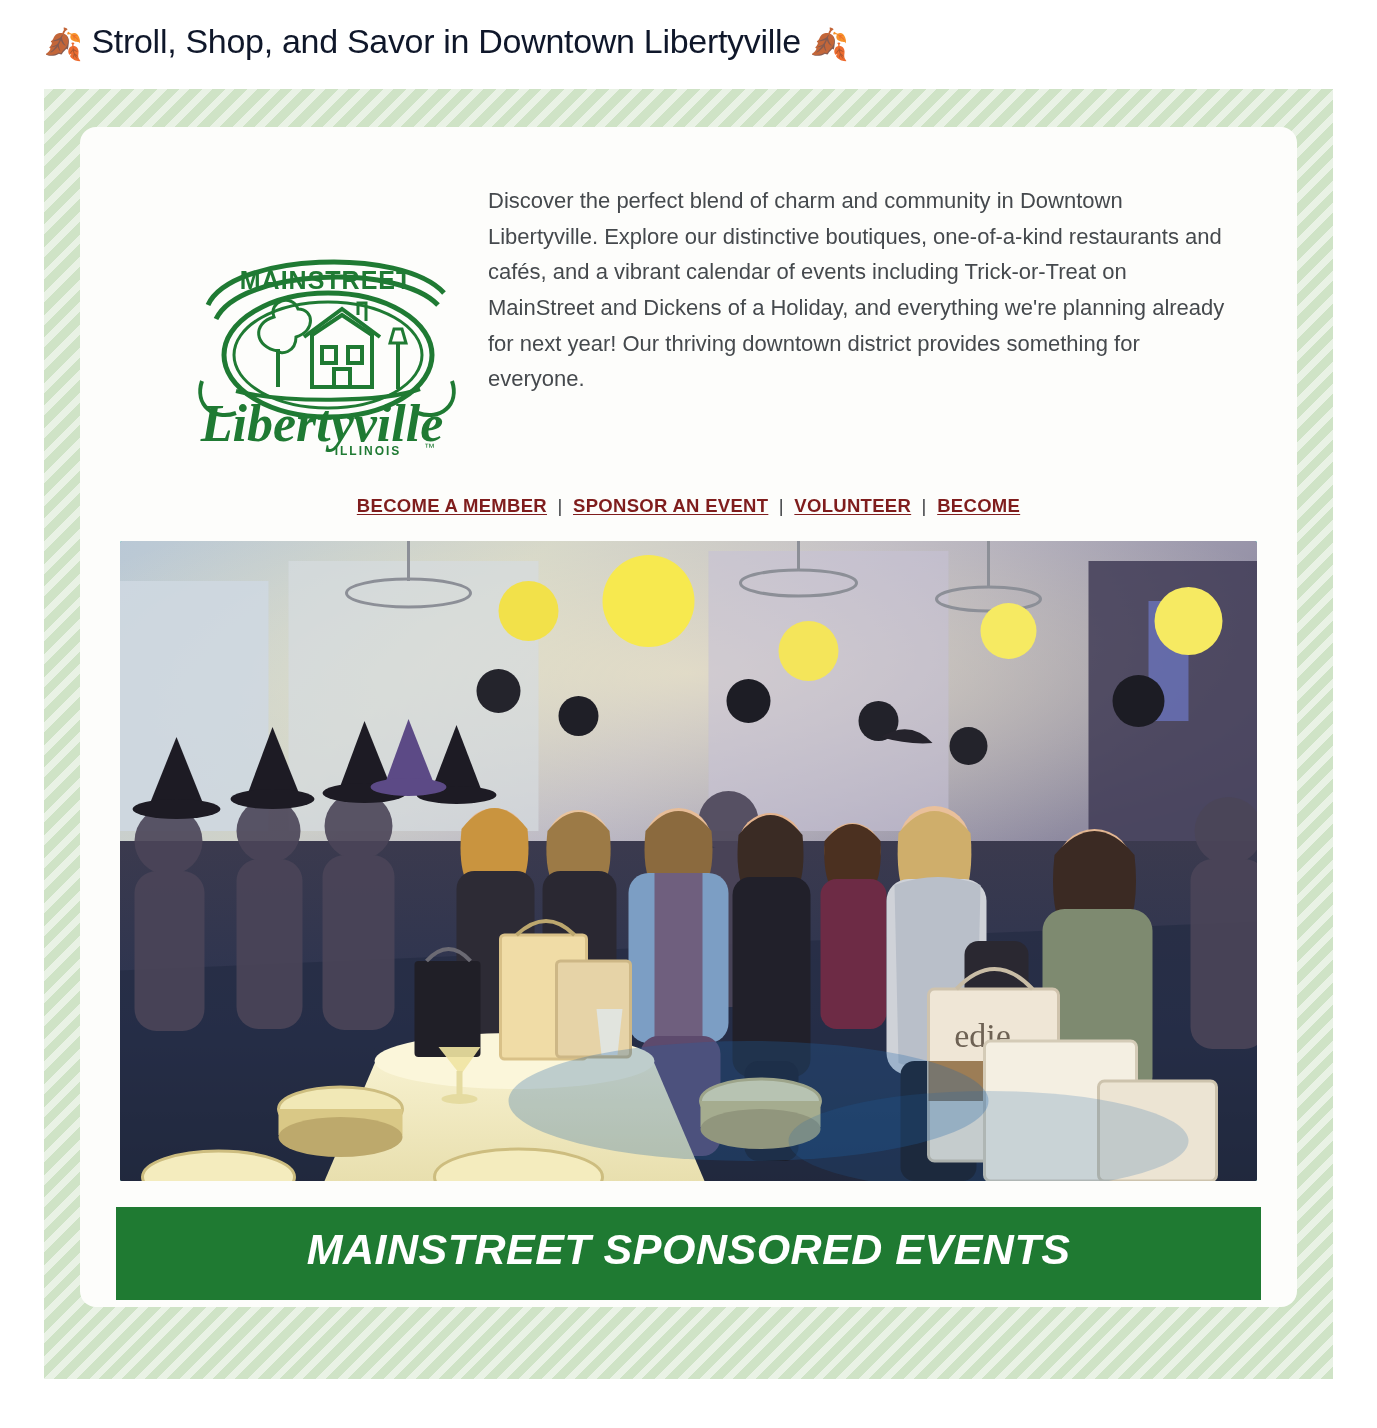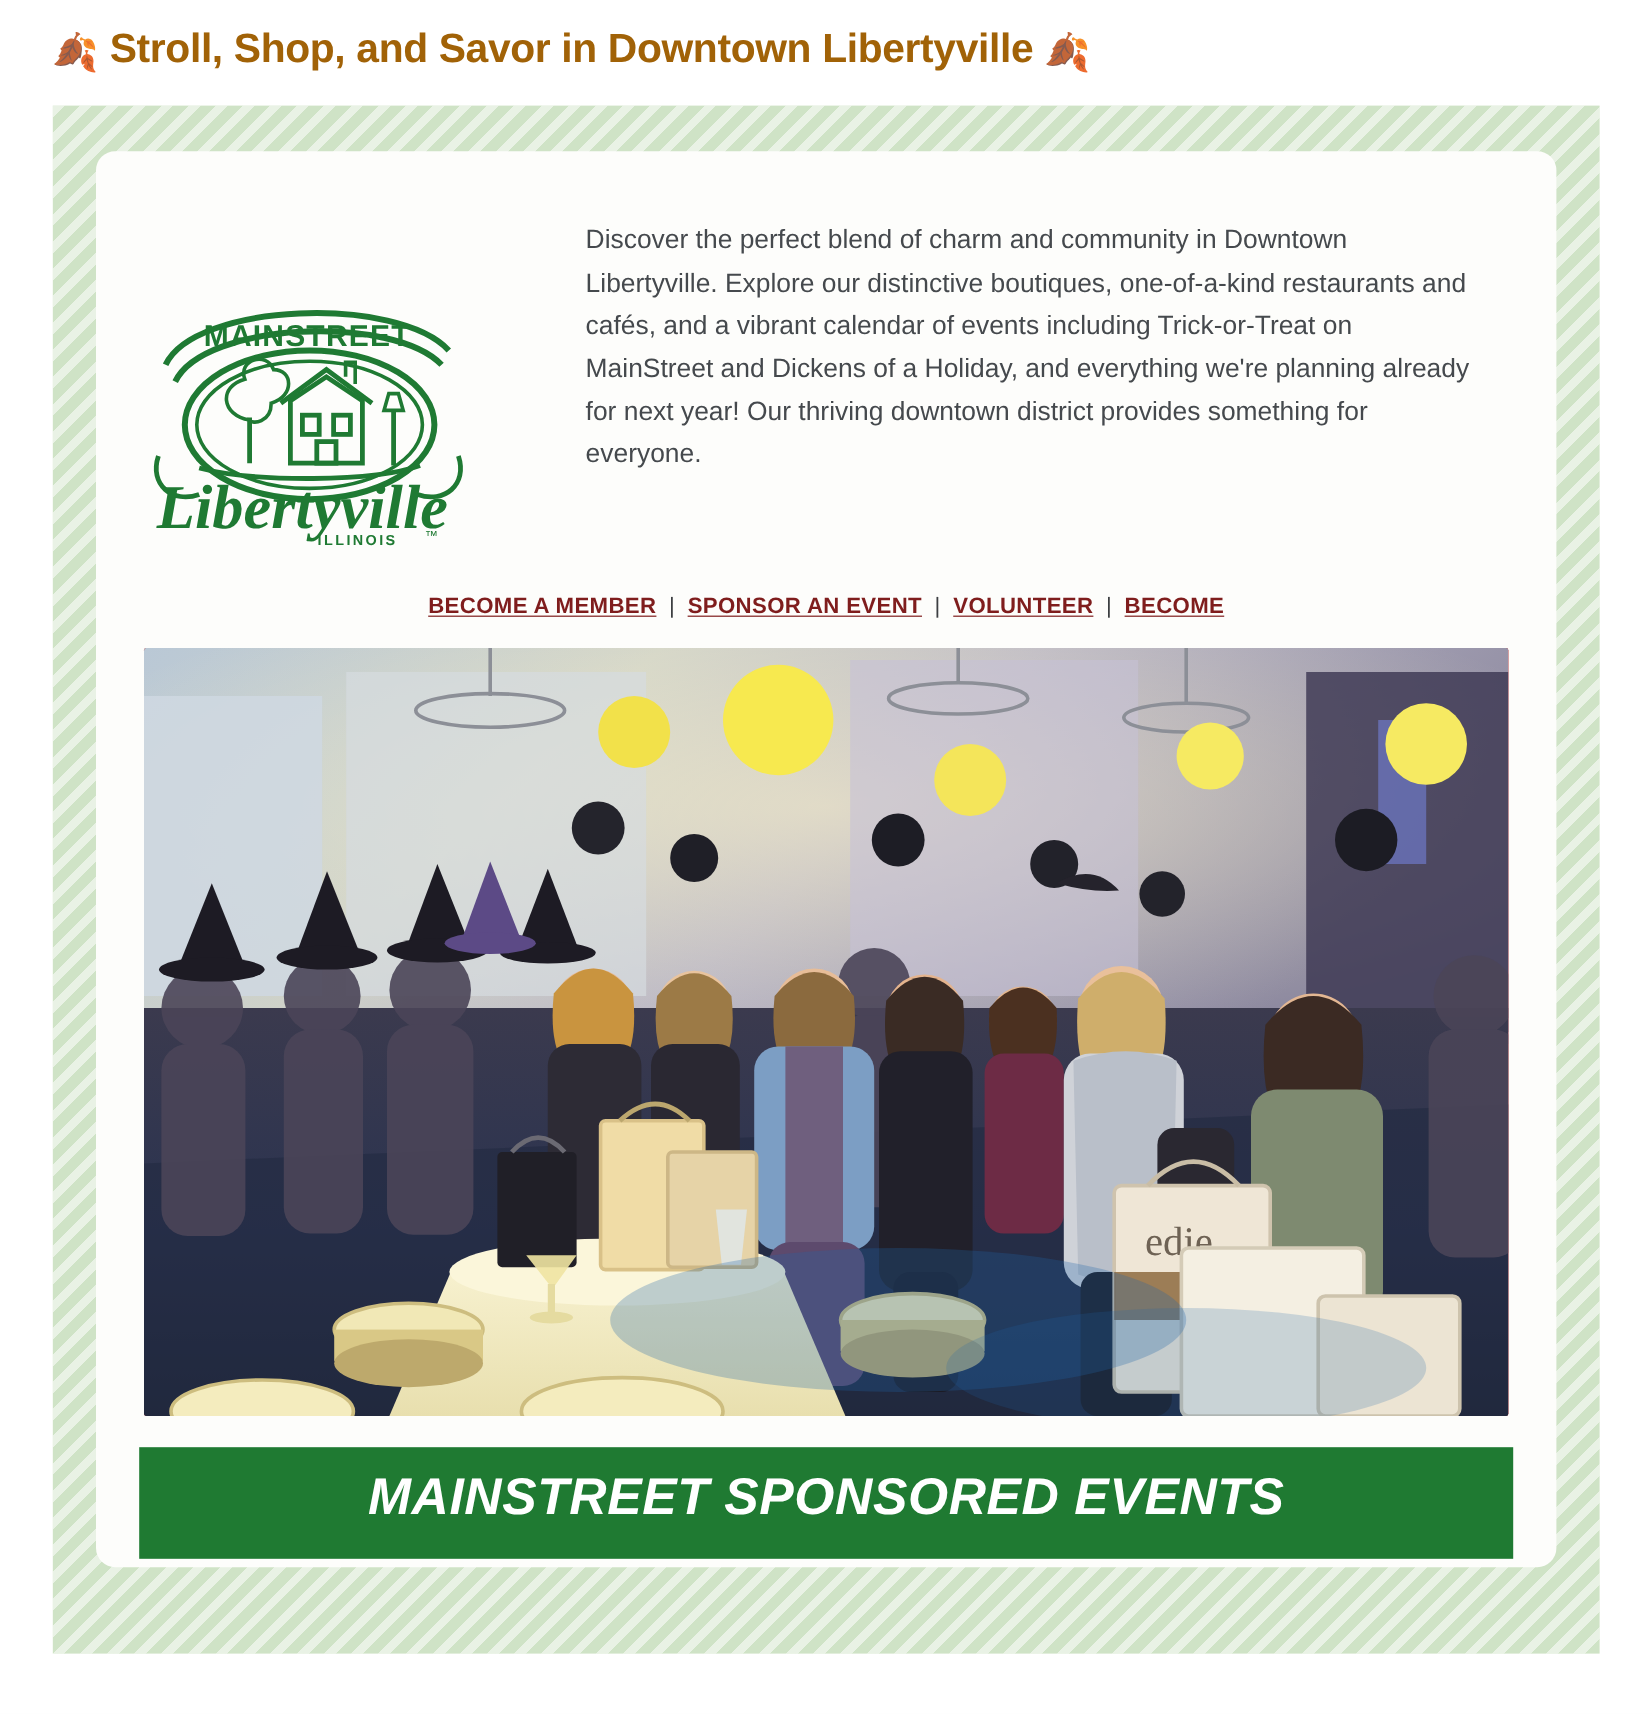--- a/index.html
+++ b/index.html
@@ -11,22 +11,22 @@
     font-family: "Liberation Sans", sans-serif;
     overflow: hidden;
   }
 
   
   .subject-bar {
     padding: 22px 44px 26px 44px;
   }
   .subject-line {
     font-size: 34px;
-    font-weight: bold;
-    color: #a16207;
+    font-weight: normal;
+    color: #0f172a;
     letter-spacing: -0.3px;
     white-space: nowrap;
   }
   .leaf-glyph {
     font-size: 31px;
     vertical-align: -2px;
   }
 
   
   .email-frame {
@@ -56,21 +56,21 @@
   .hero {
     display: flex;
     align-items: flex-start;
     gap: 26px;
     padding: 10px 6px 0 6px;
   }
   .logo-wrap {
     flex: 0 0 340px;
     display: flex;
     align-items: center;
-    justify-content: flex-start;
+    justify-content: flex-end;
     padding-top: 48px;
   }
   .logo-wrap svg { display: block; }
 
   .copy { flex: 1 1 auto; padding-right: 18px; }
   .headline {
     color: #1f7a33;
     font-size: 31px;
     font-weight: bold;
     letter-spacing: 0.2px;
@@ -103,21 +103,21 @@
     padding: 0 5px;
   }
 
   
   .photo {
     margin: 0 4px;
     height: 640px;
     border-radius: 2px;
     overflow: hidden;
     position: relative;
-    background: #b91c1c;
+    background: #14b8a6;
   }
   .photo svg { display: block; width: 100%; height: 100%; }
 
   
   .section-banner {
     background: #1f7a32;
     margin: 26px 0 0 0;
     padding: 18px 10px 26px 10px;
     text-align: center;
   }

